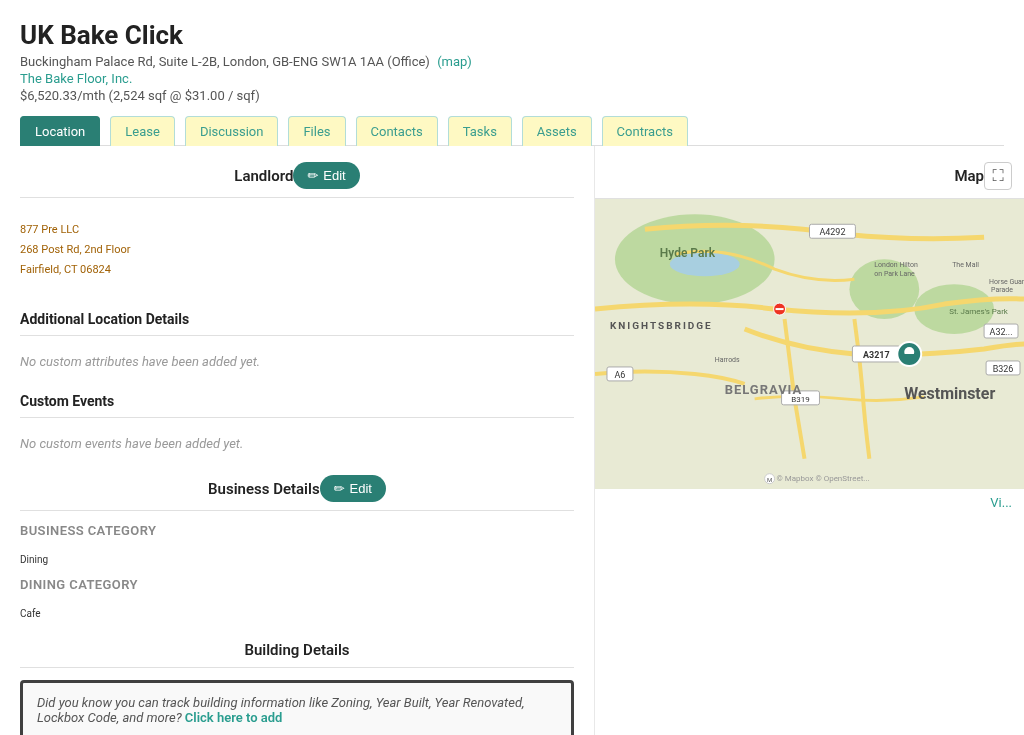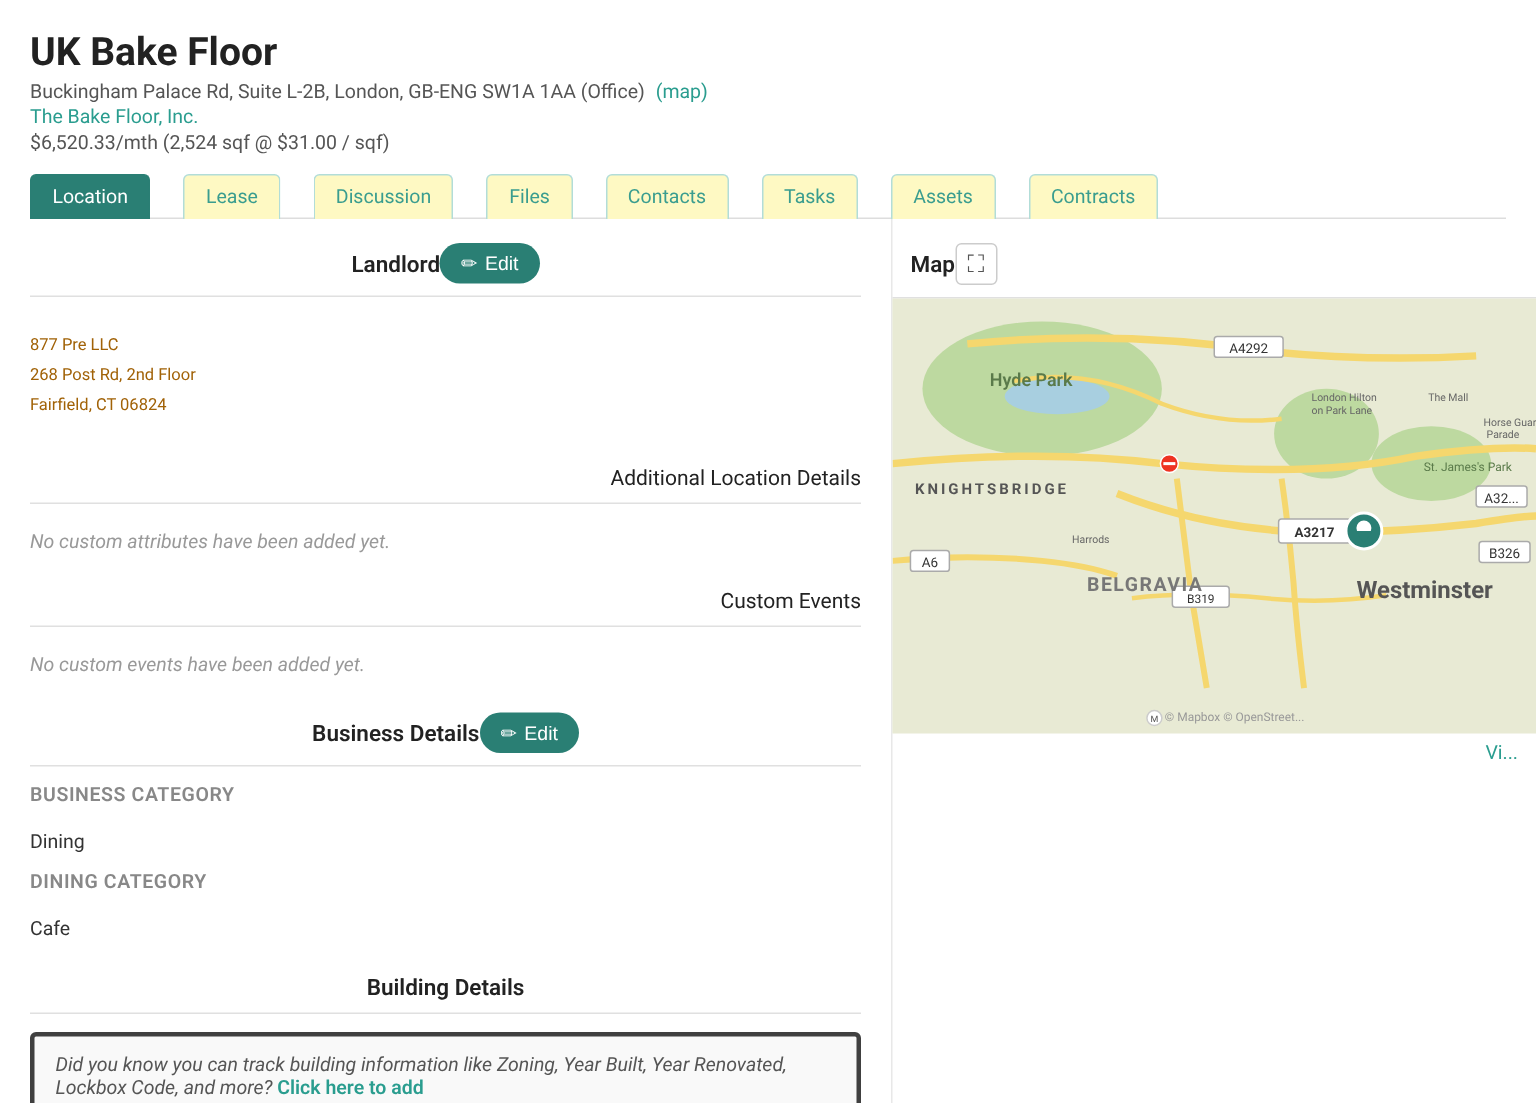--- a/index.html
+++ b/index.html
@@ -42,21 +42,21 @@
       display: block;
       margin-bottom: 2px;
     }
     .rent-info {
       font-size: 13px;
       color: #555;
       margin-bottom: 12px;
     }
     .tabs-bar {
       display: flex;
-      gap: 22px;
+      gap: 10px;
       padding: 0 0 0 0;
       border-bottom: 1px solid #ddd;
       flex-wrap: wrap;
       margin-top: 4px;
     }
     .tab-item {
       padding: 7px 14px;
       border-radius: 4px 4px 0 0;
       cursor: pointer;
       font-size: 13px;
@@ -117,25 +117,24 @@
       gap: 5px;
     }
     .landlord-info {
       padding: 10px 0 16px 0;
       font-size: 11px;
       line-height: 1.8;
       color: #a16207;
     }
     .subsection-title {
       font-size: 14px;
-      font-weight: 400;
+      font-weight: 700;
       color: #222;
       margin-top: 16px;
       margin-bottom: 8px;
-      text-align: right;
     }
     .divider {
       border: none;
       border-top: 1px solid #e0e0e0;
       margin-bottom: 10px;
     }
     .empty-message {
       font-size: 13px;
       color: #999;
       font-style: italic;
@@ -144,33 +143,33 @@
     .field-label {
       font-size: 13px;
       font-weight: 600;
       color: #888;
       text-transform: uppercase;
       letter-spacing: 0.4px;
       margin-top: 12px;
       margin-bottom: 2px;
     }
     .field-value {
-      font-size: 13px;
+      font-size: 10px;
       color: #333;
       margin-bottom: 6px;
       margin-top: 16px;
     }
     .map-container-label {
       font-size: 15px;
       font-weight: 600;
       color: #222;
       padding: 16px 12px 8px 12px;
       border-bottom: 1px solid #e0e0e0;
       display: flex;
-      justify-content: flex-start;
+      justify-content: flex-end;
       align-items: center;
     }
     .map-expand-btn {
       width: 28px;
       height: 28px;
       background: #fff;
       border: 1px solid #ccc;
       border-radius: 4px;
       cursor: pointer;
       display: flex;
@@ -215,21 +214,21 @@
       font-weight: 600;
       font-style: normal;
     }
   </style>
 </head>
 <body>
 
 <div class="page-wrapper">
 
   <div class="header-section">
-    <h1 class="page-title">UK Bake Floor</h1>
+    <h1 class="page-title">UK Bake Click</h1>
     <div class="address-line">
       <span>Buckingham Palace Rd, Suite L-2B, London, GB-ENG SW1A 1AA (Office)</span>
       <a class="map-link" href="#">(map)</a>
     </div>
     <a class="company-link" href="#">The Bake Floor, Inc.</a>
     <div class="rent-info">$6,520.33/mth (2,524 sqf @ $31.00 / sqf)</div>
 
     <div class="tabs-bar">
       <div class="tab-item active">Location</div>
       <div class="tab-item">Lease</div>

